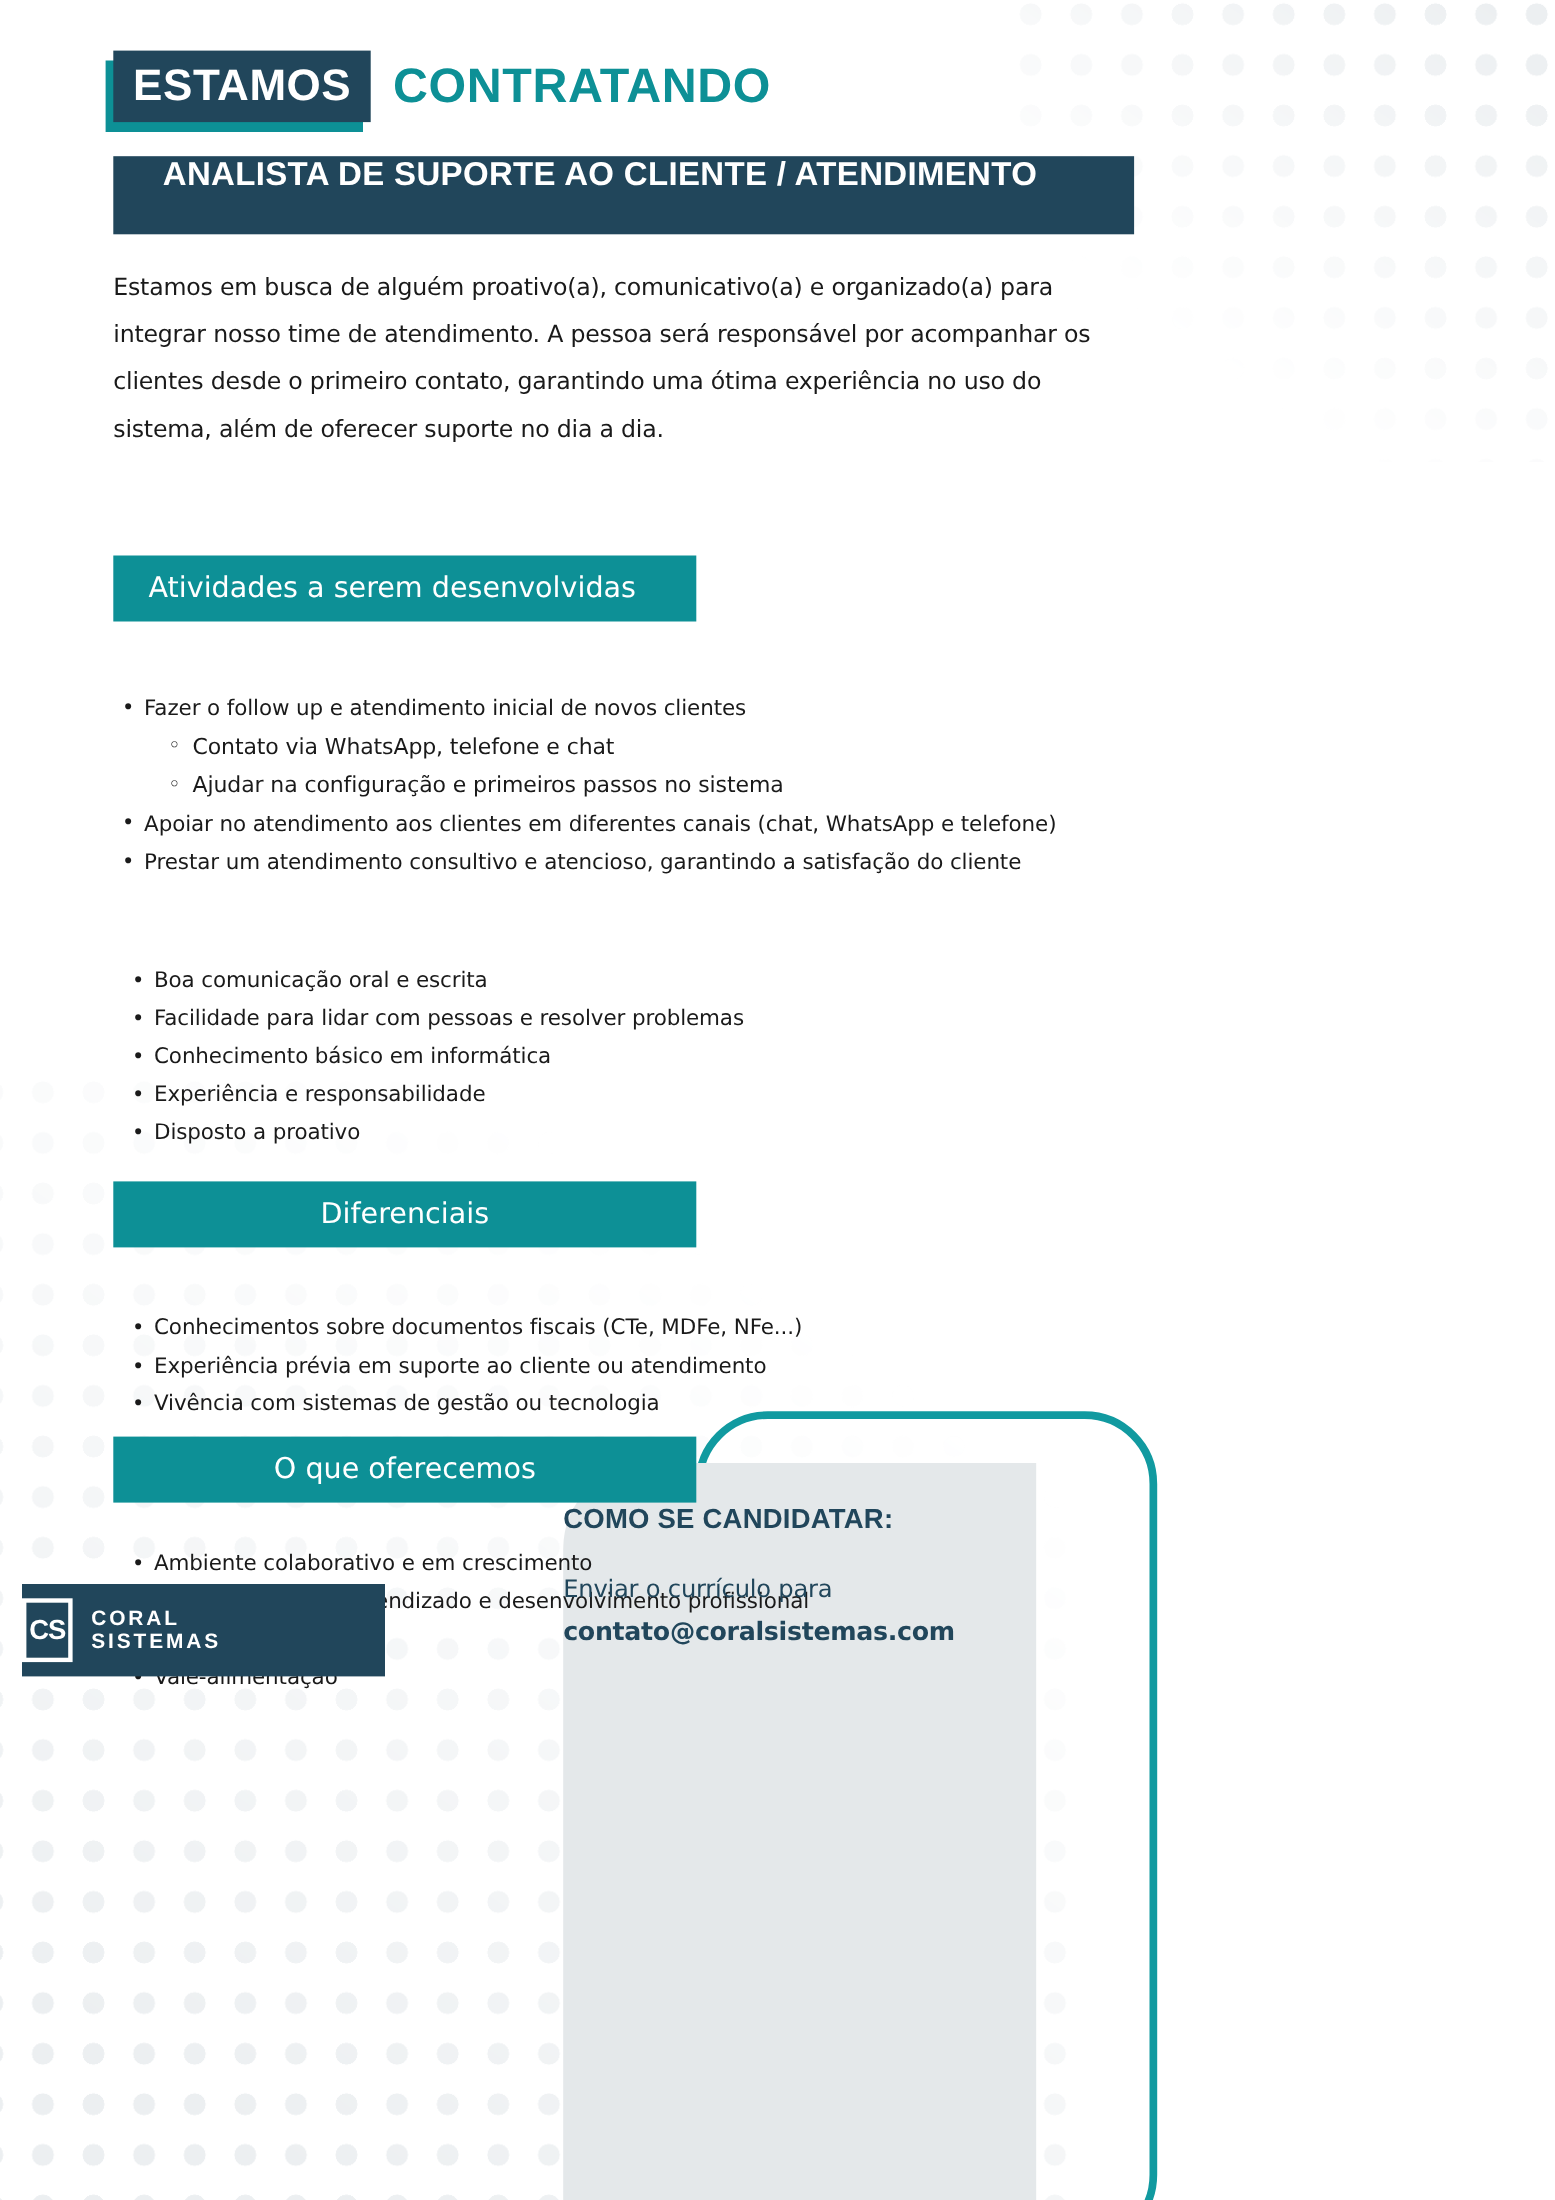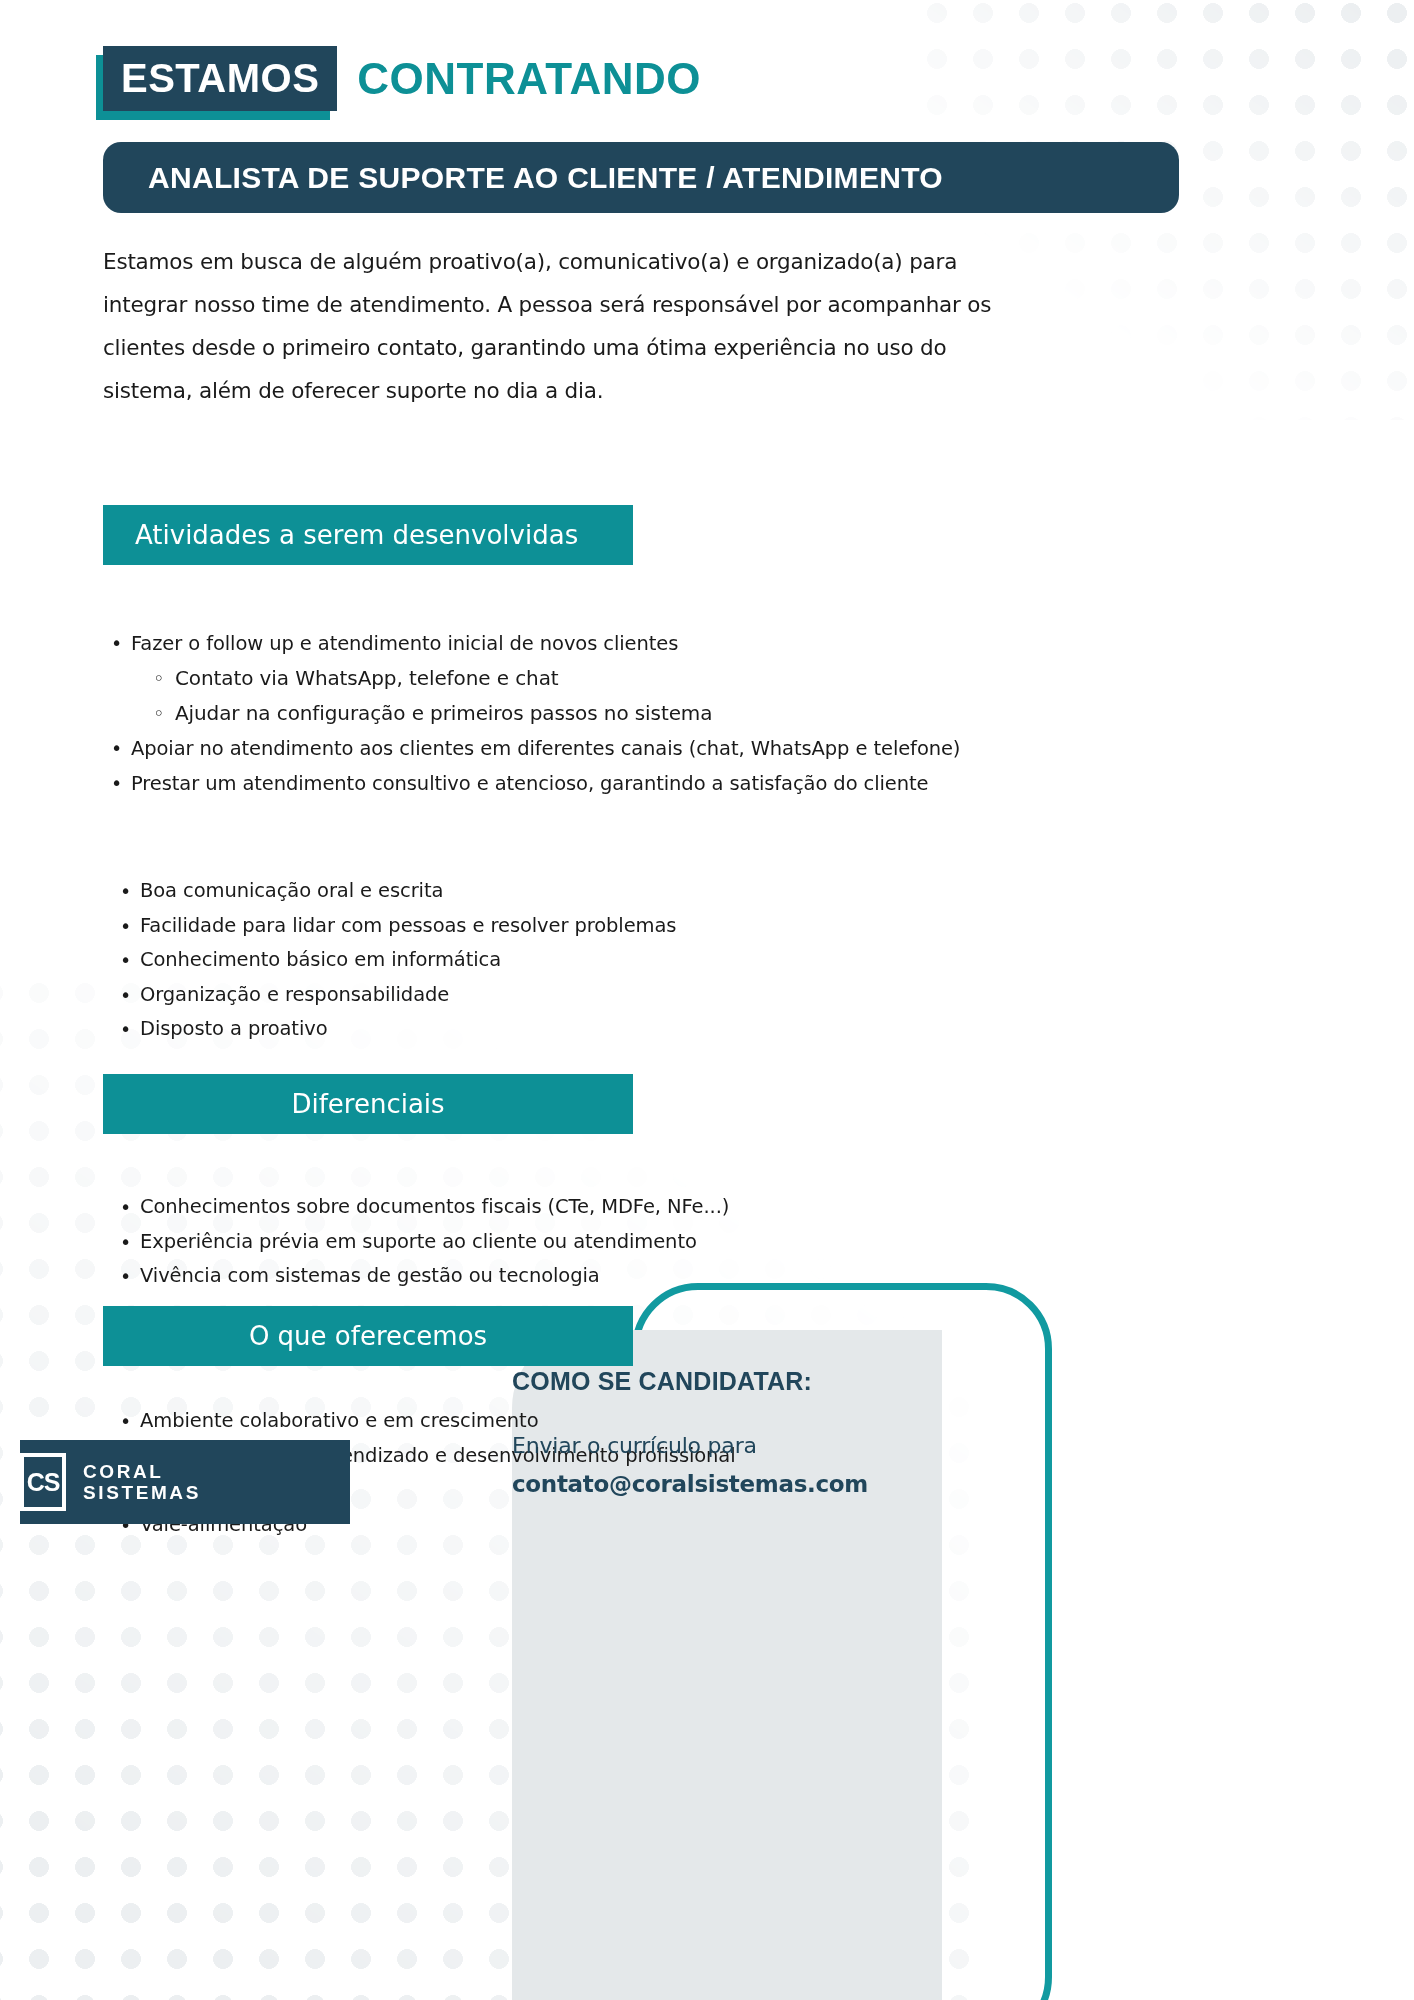--- a/index.html
+++ b/index.html
@@ -69,26 +69,24 @@
     font-size:44px;
     font-weight:bold;
     letter-spacing:0.5px;
     line-height:1;
   }
 
   
   .title-band {
     position:absolute;
     left:103px; top:142px;
-    width:1076px; height:71px;
+    width:928px; height:71px;
     background:#21465b;
     display:flex;
-    align-items:center;
     padding-left:45px;
-    border-radius:18px;
   }
   .title-band span {
     color:#ffffff;
     font-size:30px;
     font-weight:bold;
     letter-spacing:0.3px;
   }
 
   
   .intro {
@@ -258,21 +256,21 @@
       <li class="sub">Contato via WhatsApp, telefone e chat</li>
       <li class="sub">Ajudar na configuração e primeiros passos no sistema</li>
       <li>Apoiar no atendimento aos clientes em diferentes canais (chat, WhatsApp e telefone)</li>
       <li>Prestar um atendimento consultivo e atencioso, garantindo a satisfação do cliente</li>
     </ul>
 
   <ul class="list loose" id="list-1" style="left:112px; top:874px; width:900px;">
       <li>Boa comunicação oral e escrita</li>
       <li>Facilidade para lidar com pessoas e resolver problemas</li>
       <li>Conhecimento básico em informática</li>
-      <li>Organização e responsabilidade</li>
+      <li>Experiência e responsabilidade</li>
       <li>Disposto a proativo</li>
     </ul>
 
   <div class="band center" style="left:103px; top:1074px; width:530px;">
     <span>Diferenciais</span>
   </div>
   <ul class="list loose" id="list-2" style="left:112px; top:1190px; width:900px;">
       <li>Conhecimentos sobre documentos fiscais (CTe, MDFe, NFe...)</li>
       <li>Experiência prévia em suporte ao cliente ou atendimento</li>
       <li>Vivência com sistemas de gestão ou tecnologia</li>

